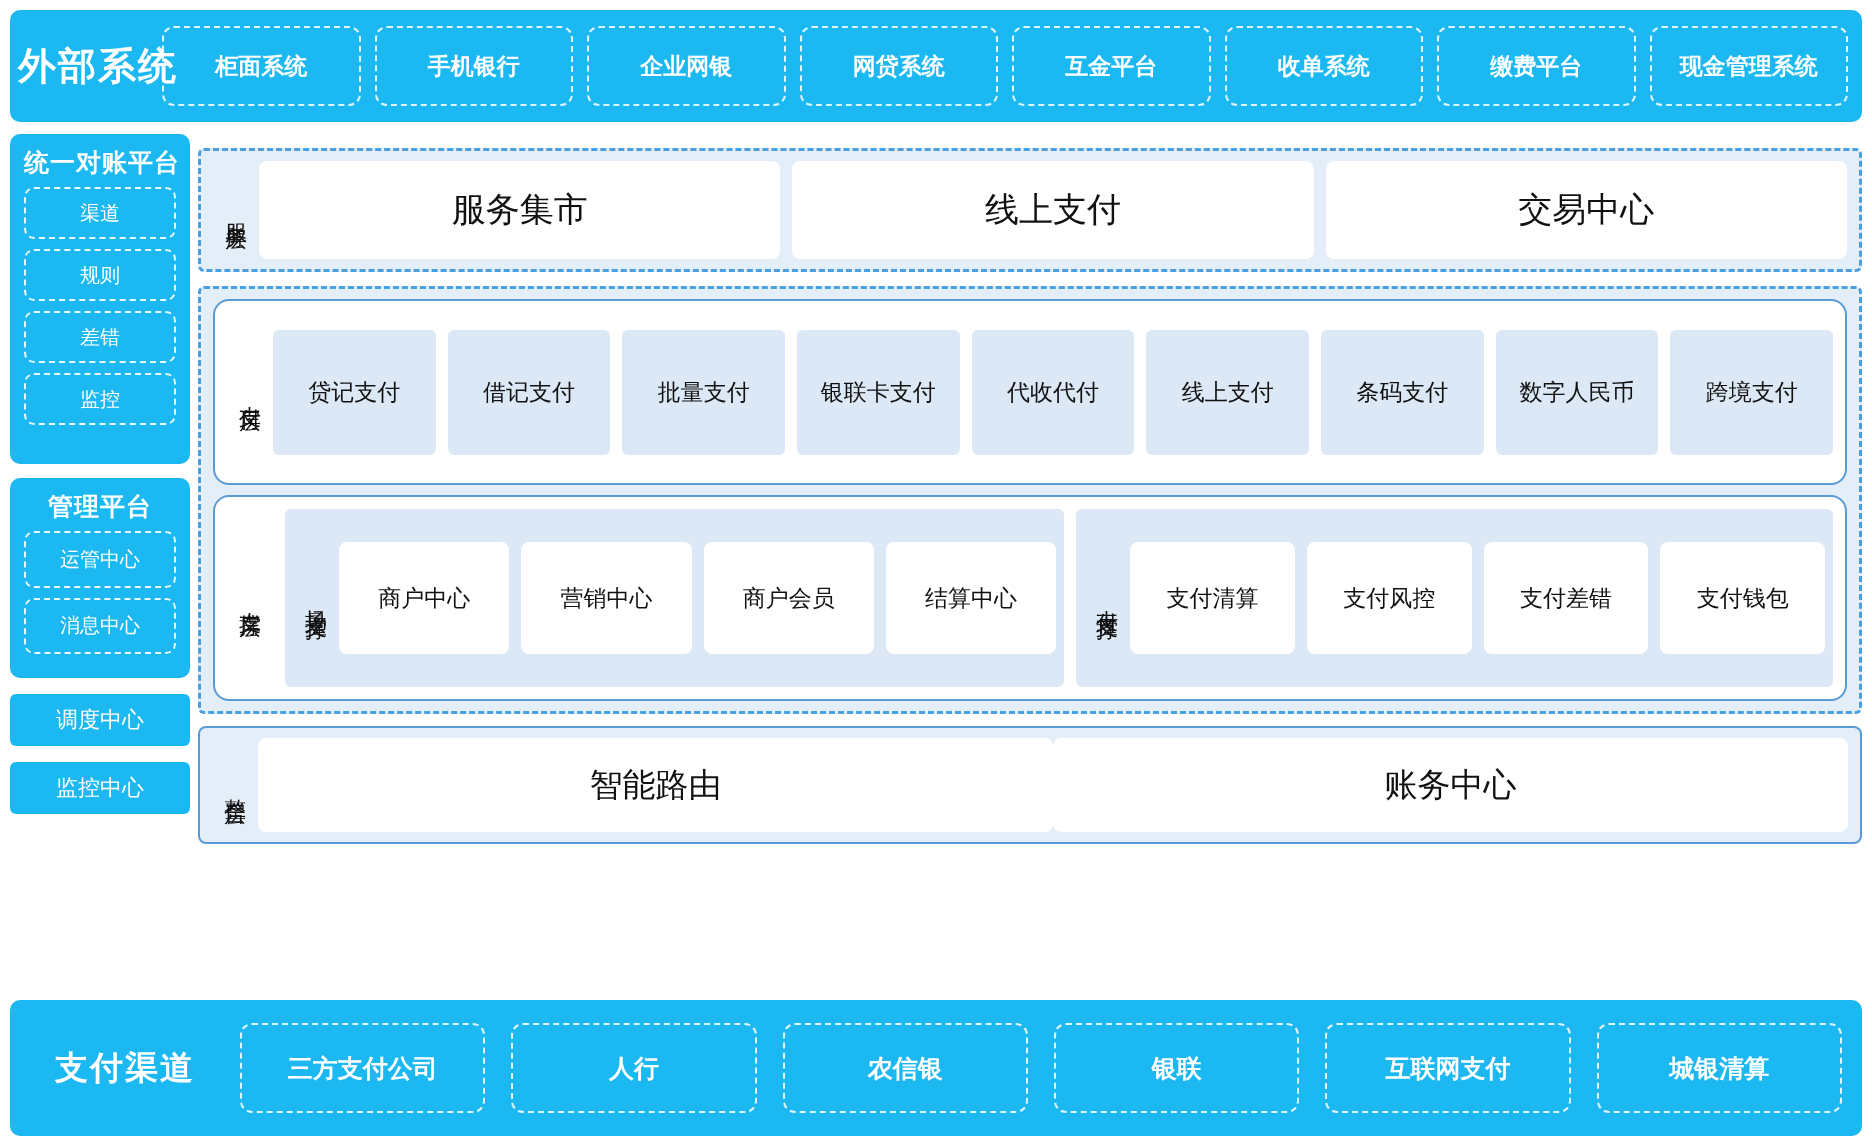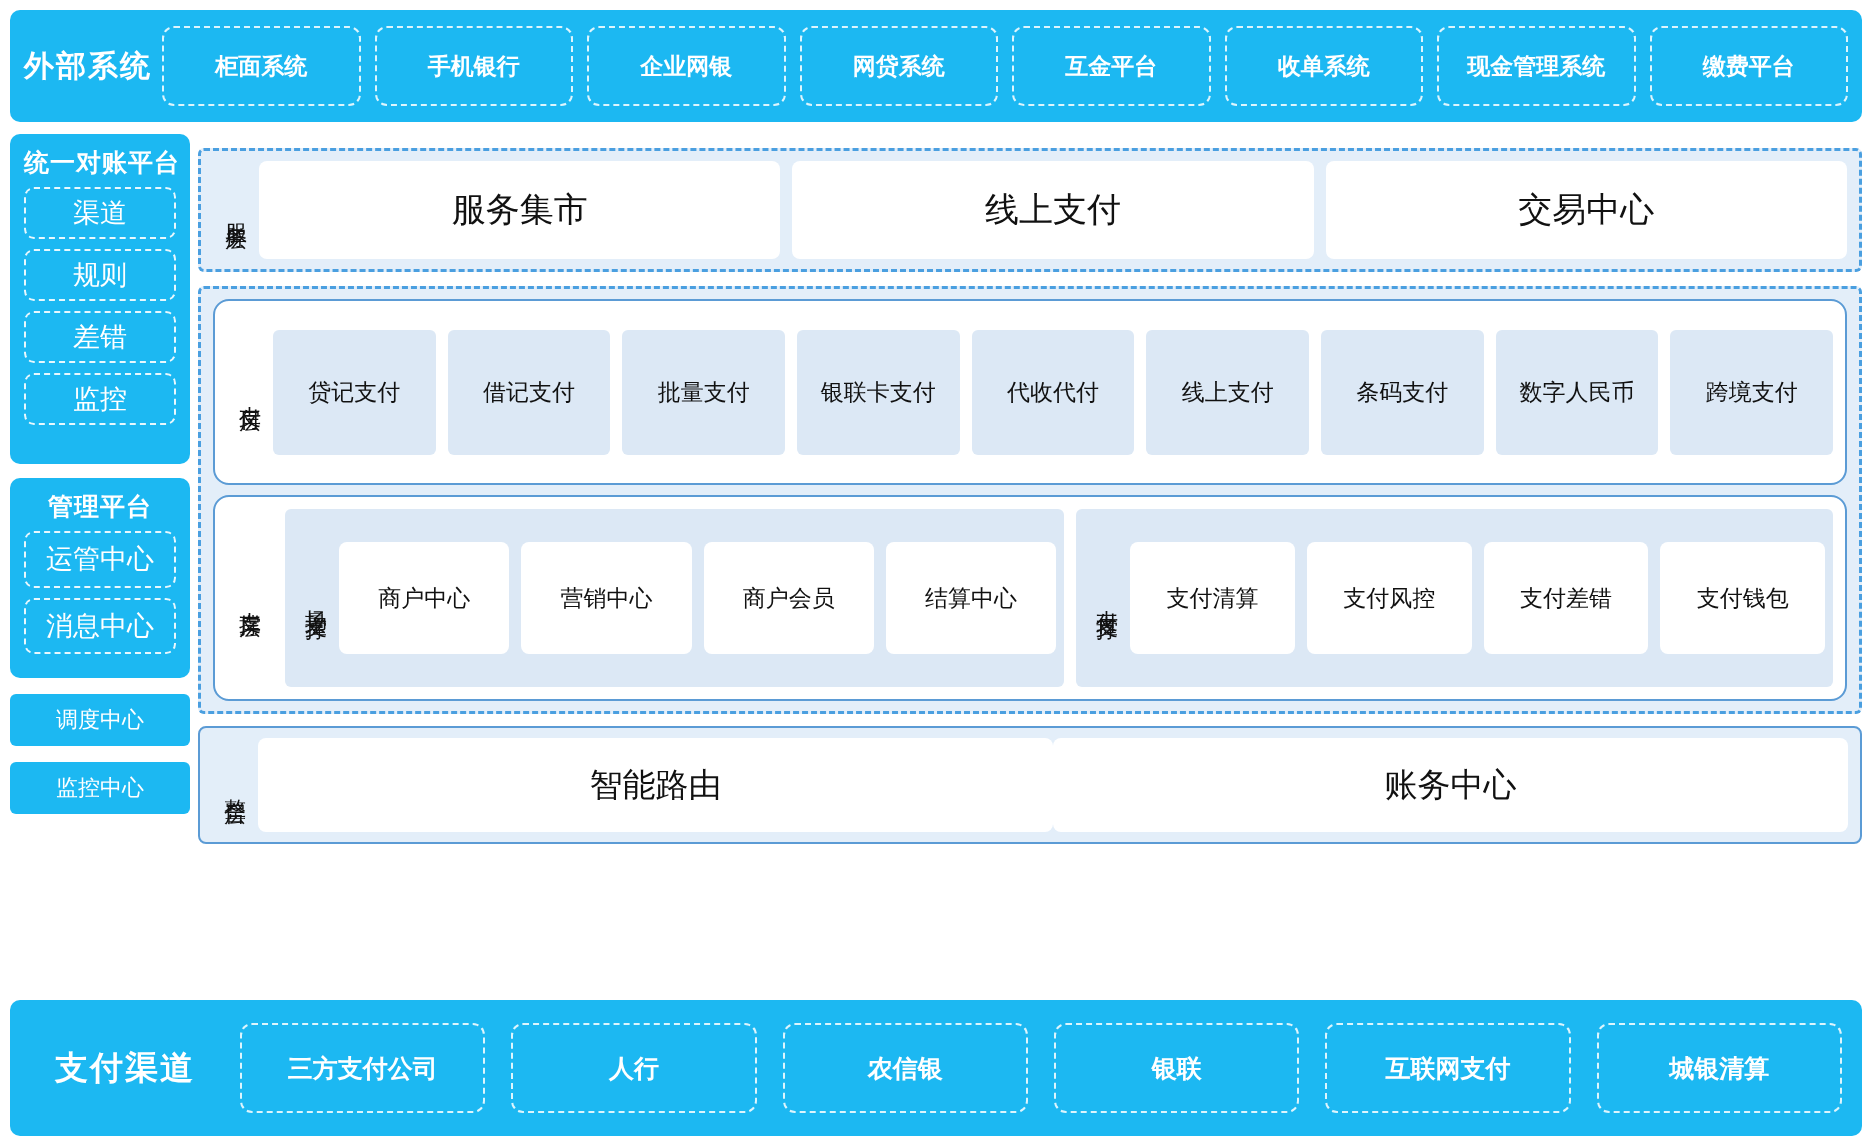--- a/index.html
+++ b/index.html
@@ -12,21 +12,21 @@
   .page{position:relative;width:1872px;height:1146px;box-sizing:border-box;padding:10px 10px 8px 10px;}
 
   
   .cyan{background:#1cb8f2;}
   .cyan-bar{
     border-radius:10px;
     display:flex;align-items:center;
     color:#fff;
   }
   .bar-title{
-    font-size:30px;font-weight:bold;color:#fff;
+    font-size:38px;font-weight:bold;color:#fff;
     letter-spacing:2px;
     white-space:nowrap;
     text-align:center;
   }
   .dashchip{
     border:2px dashed rgba(255,255,255,.85);
     border-radius:12px;
     display:flex;align-items:center;justify-content:center;
     color:#fff;font-size:23px;font-weight:bold;
     white-space:nowrap;
@@ -57,21 +57,21 @@
     padding:10px 14px 14px 14px;box-sizing:border-box;
     display:flex;flex-direction:column;align-items:stretch;
   }
   .rail-panel .rail-head{
     color:#fff;font-size:25px;font-weight:bold;text-align:center;
     white-space:nowrap;letter-spacing:1px;margin:2px 0 8px 0;
   }
   .rail-chip{
     border:2px dashed rgba(255,255,255,.9);
     border-radius:10px;
-    color:#fff;font-size:27px;
+    color:#fff;font-size:20px;
     display:flex;align-items:center;justify-content:center;
     margin-bottom:10px;box-sizing:border-box;
   }
   #panel-reconcile{height:330px;}
   #panel-reconcile .rail-chip{height:52px;}
   #panel-manage{height:200px;margin-top:14px;}
   #panel-manage .rail-chip{height:58px;}
   .rail-solid{
     background:#1cb8f2;border-radius:6px;color:#fff;font-size:22px;
     height:52px;display:flex;align-items:center;justify-content:center;
@@ -166,22 +166,22 @@
 
   <div id="external-bar" class="cyan cyan-bar">
     <div class="bar-title">外部系统</div>
     <div id="external-chips">
       <div class="dashchip">柜面系统</div>
       <div class="dashchip">手机银行</div>
       <div class="dashchip">企业网银</div>
       <div class="dashchip">网贷系统</div>
       <div class="dashchip">互金平台</div>
       <div class="dashchip">收单系统</div>
+      <div class="dashchip">缴费平台</div>
       <div class="dashchip">现金管理系统</div>
-      <div class="dashchip">缴费平台</div>
     </div>
   </div>
 
   <div id="middle">
 
     <div id="left-rail">
 
       <div class="rail-panel" id="panel-reconcile">
         <div class="rail-head">统一对账平台</div>
         <div class="rail-chip">渠道</div>

